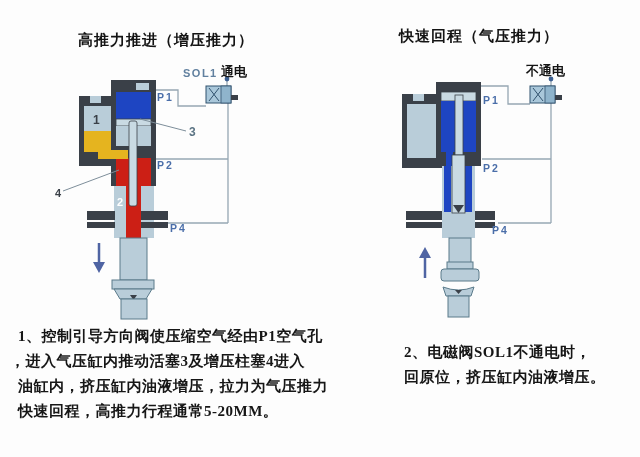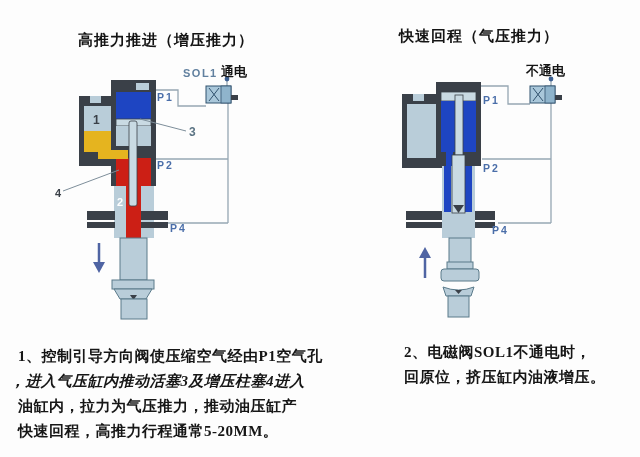--- a/index.html
+++ b/index.html
@@ -2,21 +2,21 @@
 <html><head>
 <meta charset="utf-8">
 <style>
   html,body{margin:0;padding:0;background:#ffffff;}
   #stage{position:relative;width:640px;height:457px;background:#fdfdfd;overflow:hidden;
          font-family:"Liberation Serif", serif;}
   .title{position:absolute;font-size:15px;font-weight:bold;color:#141414;
          letter-spacing:1px;white-space:nowrap;}
   .desc{position:absolute;font-weight:bold;color:#161616;font-size:15px;}
   .desc .line{height:25px;line-height:25px;white-space:nowrap;letter-spacing:0.5px;}
-  .desc .line.hang{margin-left:-8px;font-style:italic;}
+  .desc .line.hang{margin-left:-8px;}
   svg{position:absolute;left:0;top:0;}
   
   .c-dark{fill:#3a4048;}
   .c-light{fill:#b9cdd9;}
   .c-lighter{fill:#c9dae3;stroke:#3a4048;stroke-width:0.8;}
   .c-blue{fill:#1e45c2;}
   .c-yellow{fill:#e5b41f;}
   .c-red{fill:#cc1f15;}
   .pipe{fill:none;stroke:#96a7b3;stroke-width:1.3;}
   .leader{stroke:#7d8e9a;stroke-width:1;fill:none;}
@@ -178,24 +178,24 @@
 
       <g>
         <text class="port-label" x="483" y="104">P1</text>
         <text class="port-label" x="483" y="172">P2</text>
         <text class="port-label" x="492" y="234">P4</text>
         <text class="cjk-label" x="526" y="75">不通电</text>
       </g>
     </g>
   </svg>
 
-  <div class="desc" style="left:18px;top:324px;margin-top:20px;">
+  <div class="desc" style="left:18px;top:324px;">
     <div class="line">1、控制引导方向阀使压缩空气经由P1空气孔</div>
     <div class="line hang">，进入气压缸内推动活塞3及增压柱塞4进入</div>
-    <div class="line">油缸内，拉力为气压推力，推动油压缸产</div>
+    <div class="line">油缸内，挤压缸内油液增压，拉力为气压推力</div>
     <div class="line">快速回程，高推力行程通常5-20MM。</div>
   </div>
 
   <div class="desc" style="left:404px;top:340px;">
     <div class="line">2、电磁阀SOL1不通电时，</div>
     <div class="line">回原位，挤压缸内油液增压。</div>
   </div>
 
 </div>
 

